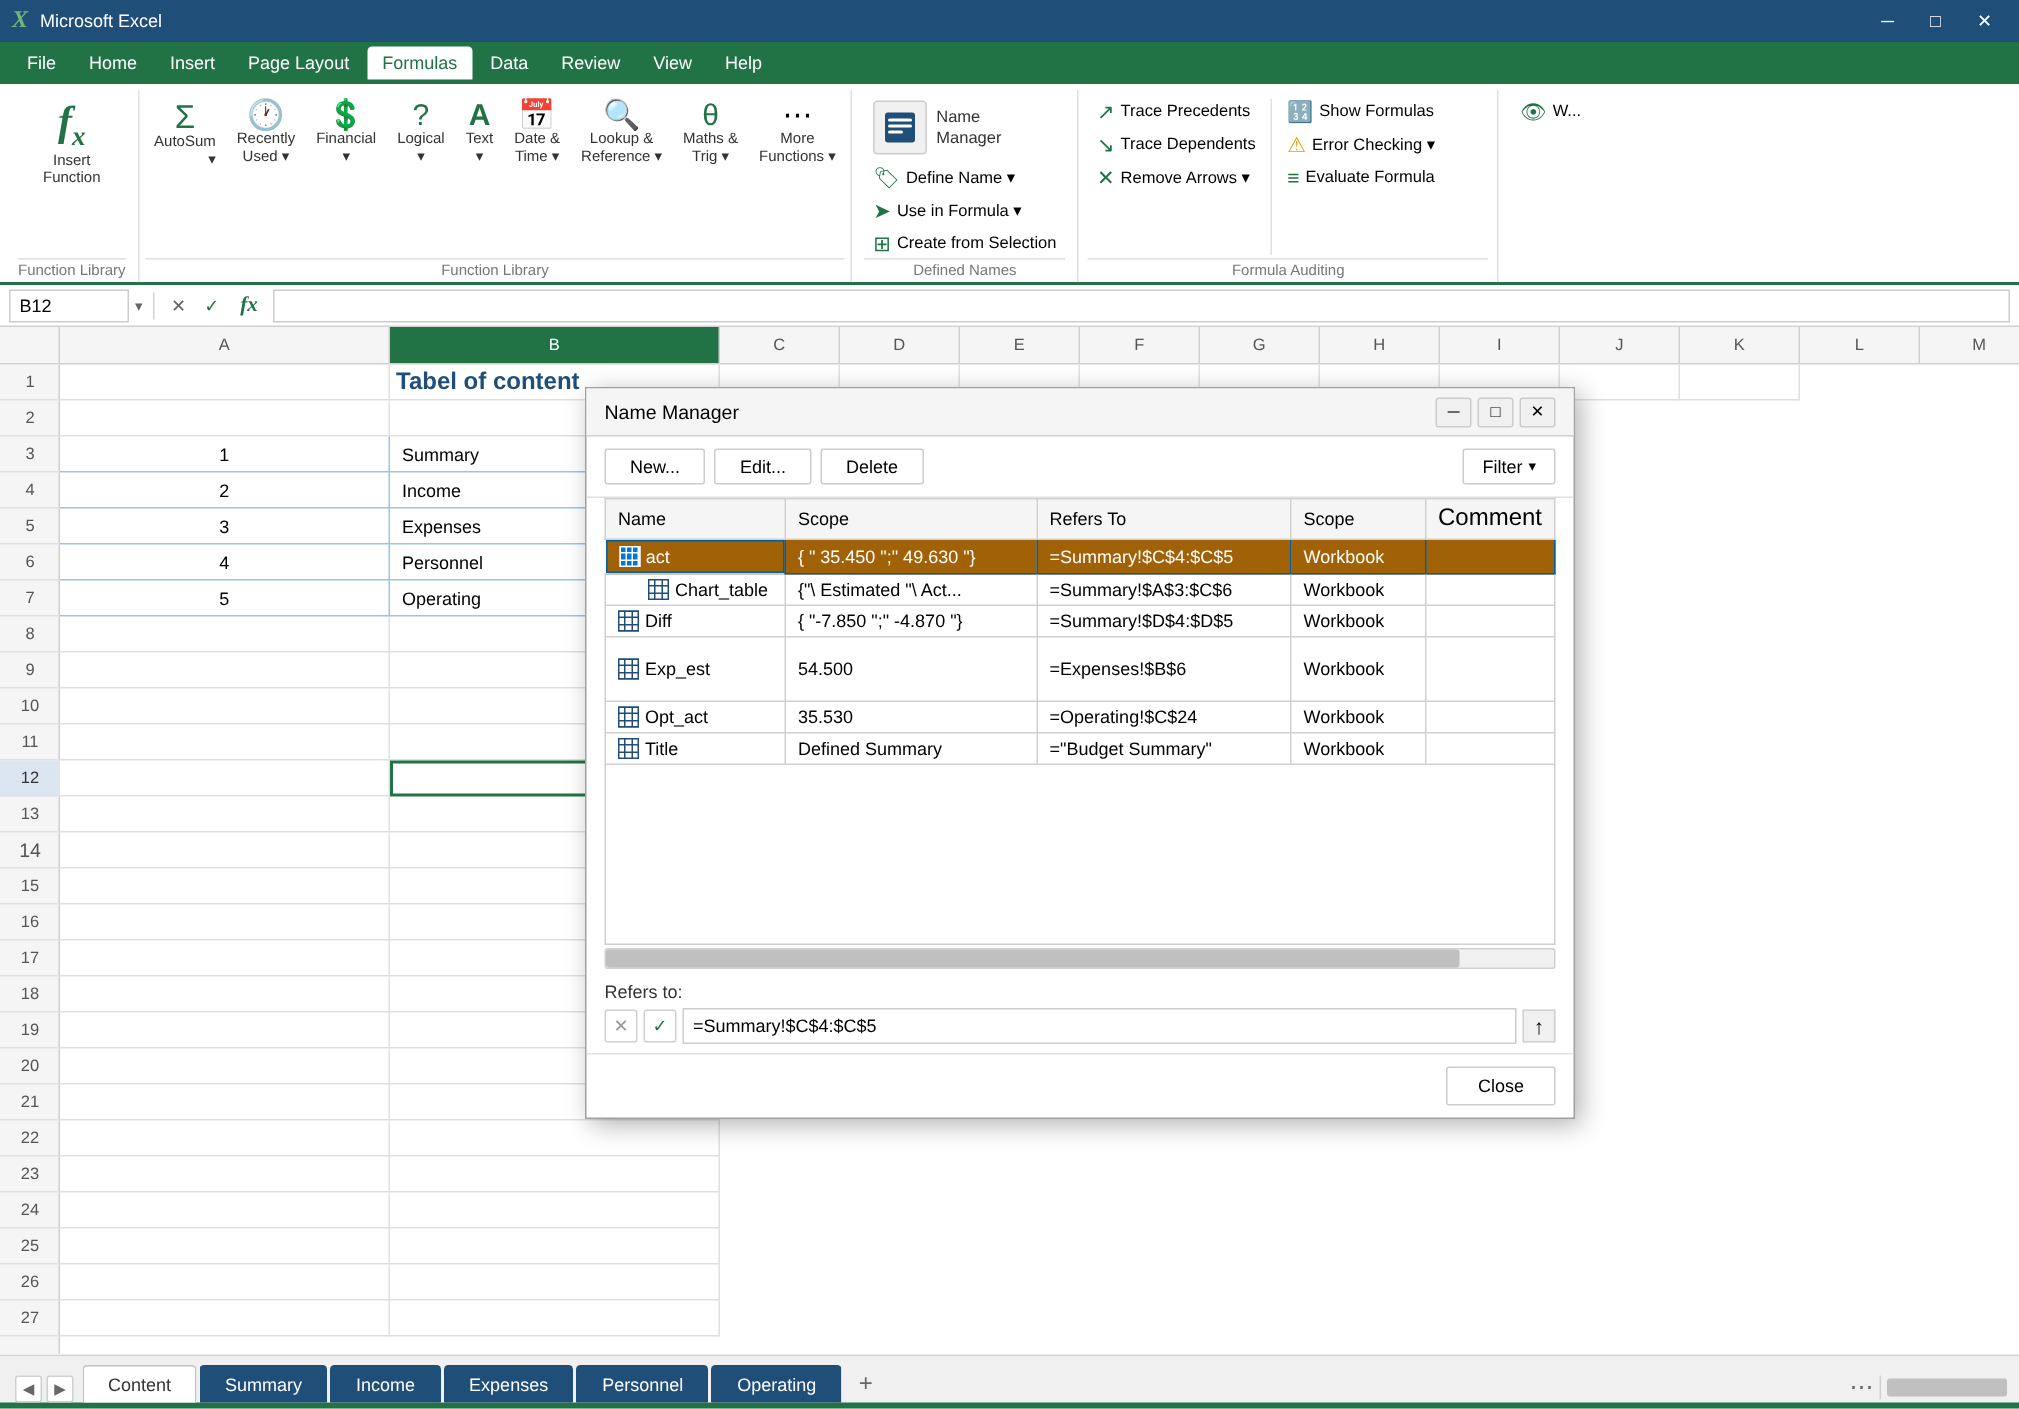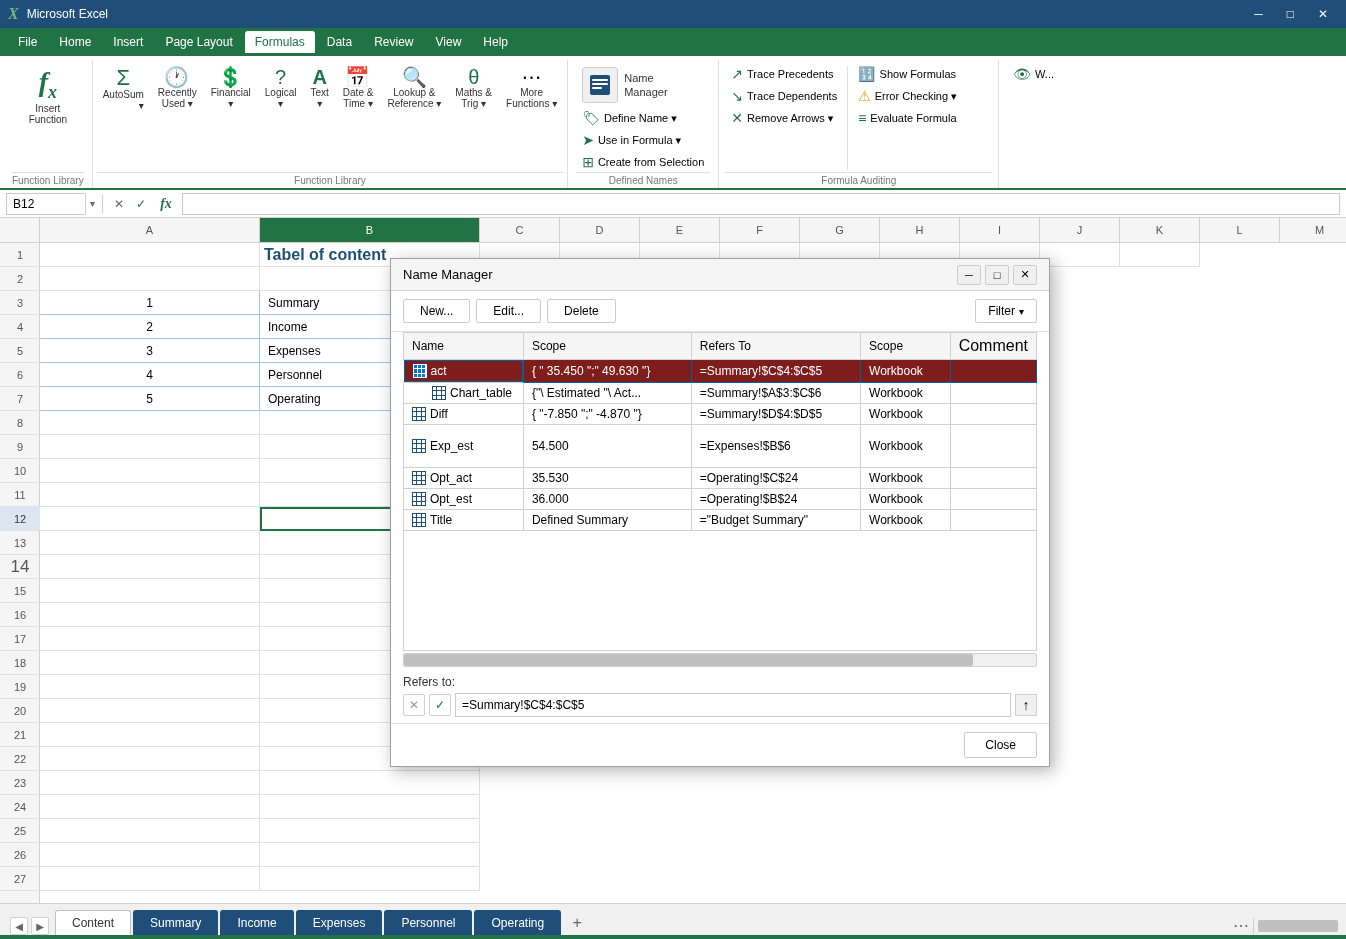--- a/index.html
+++ b/index.html
@@ -206,21 +206,21 @@
       <div style="width:40px;height:24px;border-bottom:1px solid #e0e0e0;display:flex;align-items:center;justify-content:center;font-size:11px;color:#555;cursor:pointer;">4</div>
       <div style="width:40px;height:24px;border-bottom:1px solid #e0e0e0;display:flex;align-items:center;justify-content:center;font-size:11px;color:#555;cursor:pointer;">5</div>
       <div style="width:40px;height:24px;border-bottom:1px solid #e0e0e0;display:flex;align-items:center;justify-content:center;font-size:11px;color:#555;cursor:pointer;">6</div>
       <div style="width:40px;height:24px;border-bottom:1px solid #e0e0e0;display:flex;align-items:center;justify-content:center;font-size:11px;color:#555;cursor:pointer;">7</div>
       <div style="width:40px;height:24px;border-bottom:1px solid #e0e0e0;display:flex;align-items:center;justify-content:center;font-size:11px;color:#555;cursor:pointer;">8</div>
       <div style="width:40px;height:24px;border-bottom:1px solid #e0e0e0;display:flex;align-items:center;justify-content:center;font-size:11px;color:#555;cursor:pointer;">9</div>
       <div style="width:40px;height:24px;border-bottom:1px solid #e0e0e0;display:flex;align-items:center;justify-content:center;font-size:11px;color:#555;cursor:pointer;">10</div>
       <div style="width:40px;height:24px;border-bottom:1px solid #e0e0e0;display:flex;align-items:center;justify-content:center;font-size:11px;color:#555;cursor:pointer;">11</div>
       <div style="width:40px;height:24px;border-bottom:1px solid #e0e0e0;display:flex;align-items:center;justify-content:center;font-size:11px;background:#dce6f1;color:#333;cursor:pointer;font-weight:500;">12</div>
       <div style="width:40px;height:24px;border-bottom:1px solid #e0e0e0;display:flex;align-items:center;justify-content:center;font-size:11px;color:#555;cursor:pointer;">13</div>
-      <div style="width:40px;height:24px;border-bottom:1px solid #e0e0e0;display:flex;align-items:center;justify-content:center;font-size:17px;color:#555;cursor:pointer;">14</div>
+      <div style="width:40px;height:24px;border-bottom:1px solid #e0e0e0;display:flex;align-items:center;justify-content:center;font-size:13px;color:#555;cursor:pointer;">14</div>
       <div style="width:40px;height:24px;border-bottom:1px solid #e0e0e0;display:flex;align-items:center;justify-content:center;font-size:11px;color:#555;cursor:pointer;">15</div>
       <div style="width:40px;height:24px;border-bottom:1px solid #e0e0e0;display:flex;align-items:center;justify-content:center;font-size:11px;color:#555;cursor:pointer;">16</div>
       <div style="width:40px;height:24px;border-bottom:1px solid #e0e0e0;display:flex;align-items:center;justify-content:center;font-size:11px;color:#555;cursor:pointer;">17</div>
       <div style="width:40px;height:24px;border-bottom:1px solid #e0e0e0;display:flex;align-items:center;justify-content:center;font-size:11px;color:#555;cursor:pointer;">18</div>
       <div style="width:40px;height:24px;border-bottom:1px solid #e0e0e0;display:flex;align-items:center;justify-content:center;font-size:11px;color:#555;cursor:pointer;">19</div>
       <div style="width:40px;height:24px;border-bottom:1px solid #e0e0e0;display:flex;align-items:center;justify-content:center;font-size:11px;color:#555;cursor:pointer;">20</div>
       <div style="width:40px;height:24px;border-bottom:1px solid #e0e0e0;display:flex;align-items:center;justify-content:center;font-size:11px;color:#555;cursor:pointer;">21</div>
       <div style="width:40px;height:24px;border-bottom:1px solid #e0e0e0;display:flex;align-items:center;justify-content:center;font-size:11px;color:#555;cursor:pointer;">22</div>
       <div style="width:40px;height:24px;border-bottom:1px solid #e0e0e0;display:flex;align-items:center;justify-content:center;font-size:11px;color:#555;cursor:pointer;">23</div>
       <div style="width:40px;height:24px;border-bottom:1px solid #e0e0e0;display:flex;align-items:center;justify-content:center;font-size:11px;color:#555;cursor:pointer;">24</div>
@@ -415,21 +415,21 @@
           <tr>
             <th style="background:#f5f5f5;border:1px solid #d0d0d0;padding:4px 8px;text-align:left;font-weight:500;font-size:12px;width:120px;">Name</th>
             <th style="background:#f5f5f5;border:1px solid #d0d0d0;padding:4px 8px;text-align:left;font-weight:500;font-size:12px;width:170px;">Scope</th>
             <th style="background:#f5f5f5;border:1px solid #d0d0d0;padding:4px 8px;text-align:left;font-weight:500;font-size:12px;width:170px;">Refers To</th>
             <th style="background:#f5f5f5;border:1px solid #d0d0d0;padding:4px 8px;text-align:left;font-weight:500;font-size:12px;width:90px;">Scope</th>
             <th style="background:#f5f5f5;border:1px solid #d0d0d0;padding:4px 8px;text-align:left;font-weight:500;font-size:16px;">Comment</th>
           </tr>
         </thead>
         <tbody>
 
-          <tr style="background:#7f1d1d;color:white;">
+          <tr style="background:#a16207;color:white;">
             <td style="border:1px solid #005fa3;padding:3px 8px;display:flex;align-items:center;gap:4px;">
               <div style="width:14px;height:14px;display:grid;grid-template-columns:1fr 1fr 1fr;grid-template-rows:1fr 1fr 1fr;gap:1px;border:1px solid white;background:white;flex-shrink:0;">
                 <div style="background:#0078d4;"></div>
                   <div style="background:#0078d4;"></div>
                   <div style="background:#0078d4;"></div>
                 <div style="background:#0078d4;"></div>
                   <div style="background:#0078d4;"></div>
                   <div style="background:#0078d4;"></div>
                 <div style="background:#0078d4;"></div>
                   <div style="background:#0078d4;"></div>
@@ -528,42 +528,20 @@
                 </div>
                 <span>Opt_act</span>
               </div>
             </td>
             <td style="border:1px solid #d0d0d0;padding:3px 8px;">35.530</td>
             <td style="border:1px solid #d0d0d0;padding:3px 8px;">=Operating!$C$24</td>
             <td style="border:1px solid #d0d0d0;padding:3px 8px;">Workbook</td>
             <td style="border:1px solid #d0d0d0;padding:3px 8px;"></td>
           </tr>
 
-          <tr>
-            <td style="border:1px solid #d0d0d0;padding:3px 8px;">
-              <div style="display:flex;align-items:center;gap:4px;">
-                <div style="width:14px;height:14px;display:grid;grid-template-columns:1fr 1fr 1fr;grid-template-rows:1fr 1fr 1fr;gap:1px;border:1px solid #1f4e79;background:#1f4e79;flex-shrink:0;">
-                  <div style="background:white;"></div>
-                    <div style="background:white;"></div>
-                    <div style="background:white;"></div>
-                  <div style="background:white;"></div>
-                    <div style="background:white;"></div>
-                    <div style="background:white;"></div>
-                  <div style="background:white;"></div>
-                    <div style="background:white;"></div>
-                    <div style="background:white;"></div>
-                </div>
-                <span>Opt_est</span>
-              </div>
-            </td>
-            <td style="border:1px solid #d0d0d0;padding:3px 8px;">36.000</td>
-            <td style="border:1px solid #d0d0d0;padding:3px 8px;">=Operating!$B$24</td>
-            <td style="border:1px solid #d0d0d0;padding:3px 8px;">Workbook</td>
-            <td style="border:1px solid #d0d0d0;padding:3px 8px;"></td>
-          </tr>
 
           <tr>
             <td style="border:1px solid #d0d0d0;padding:3px 8px;">
               <div style="display:flex;align-items:center;gap:4px;">
                 <div style="width:14px;height:14px;display:grid;grid-template-columns:1fr 1fr 1fr;grid-template-rows:1fr 1fr 1fr;gap:1px;border:1px solid #1f4e79;background:#1f4e79;flex-shrink:0;">
                   <div style="background:white;"></div>
                     <div style="background:white;"></div>
                     <div style="background:white;"></div>
                   <div style="background:white;"></div>
                     <div style="background:white;"></div>

